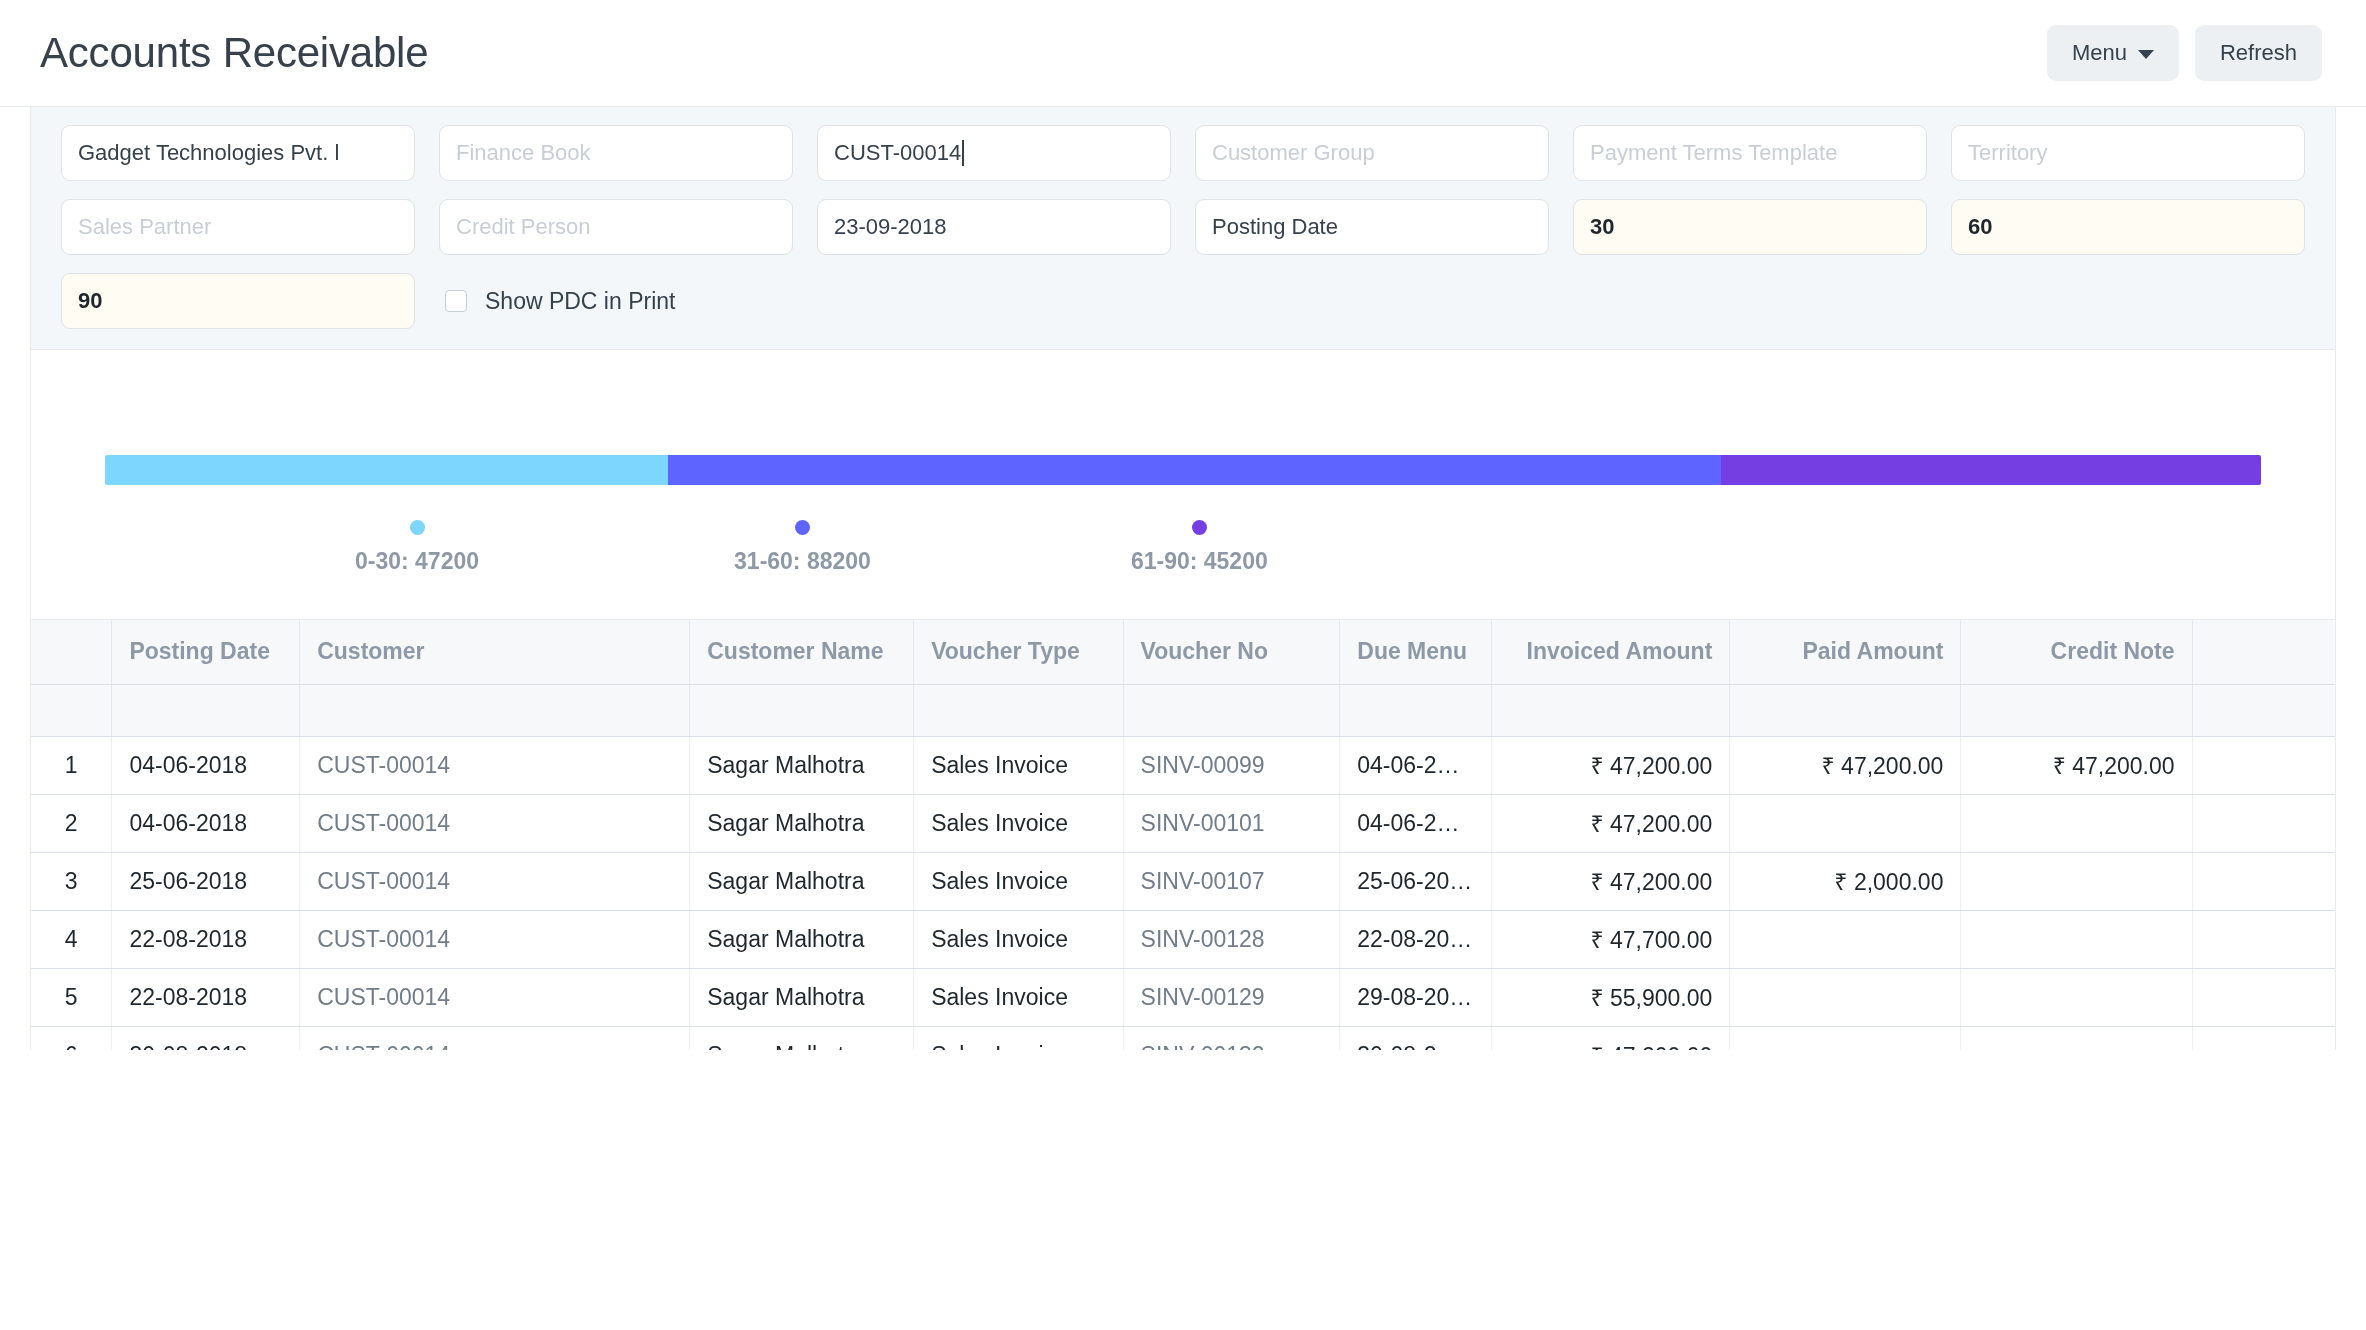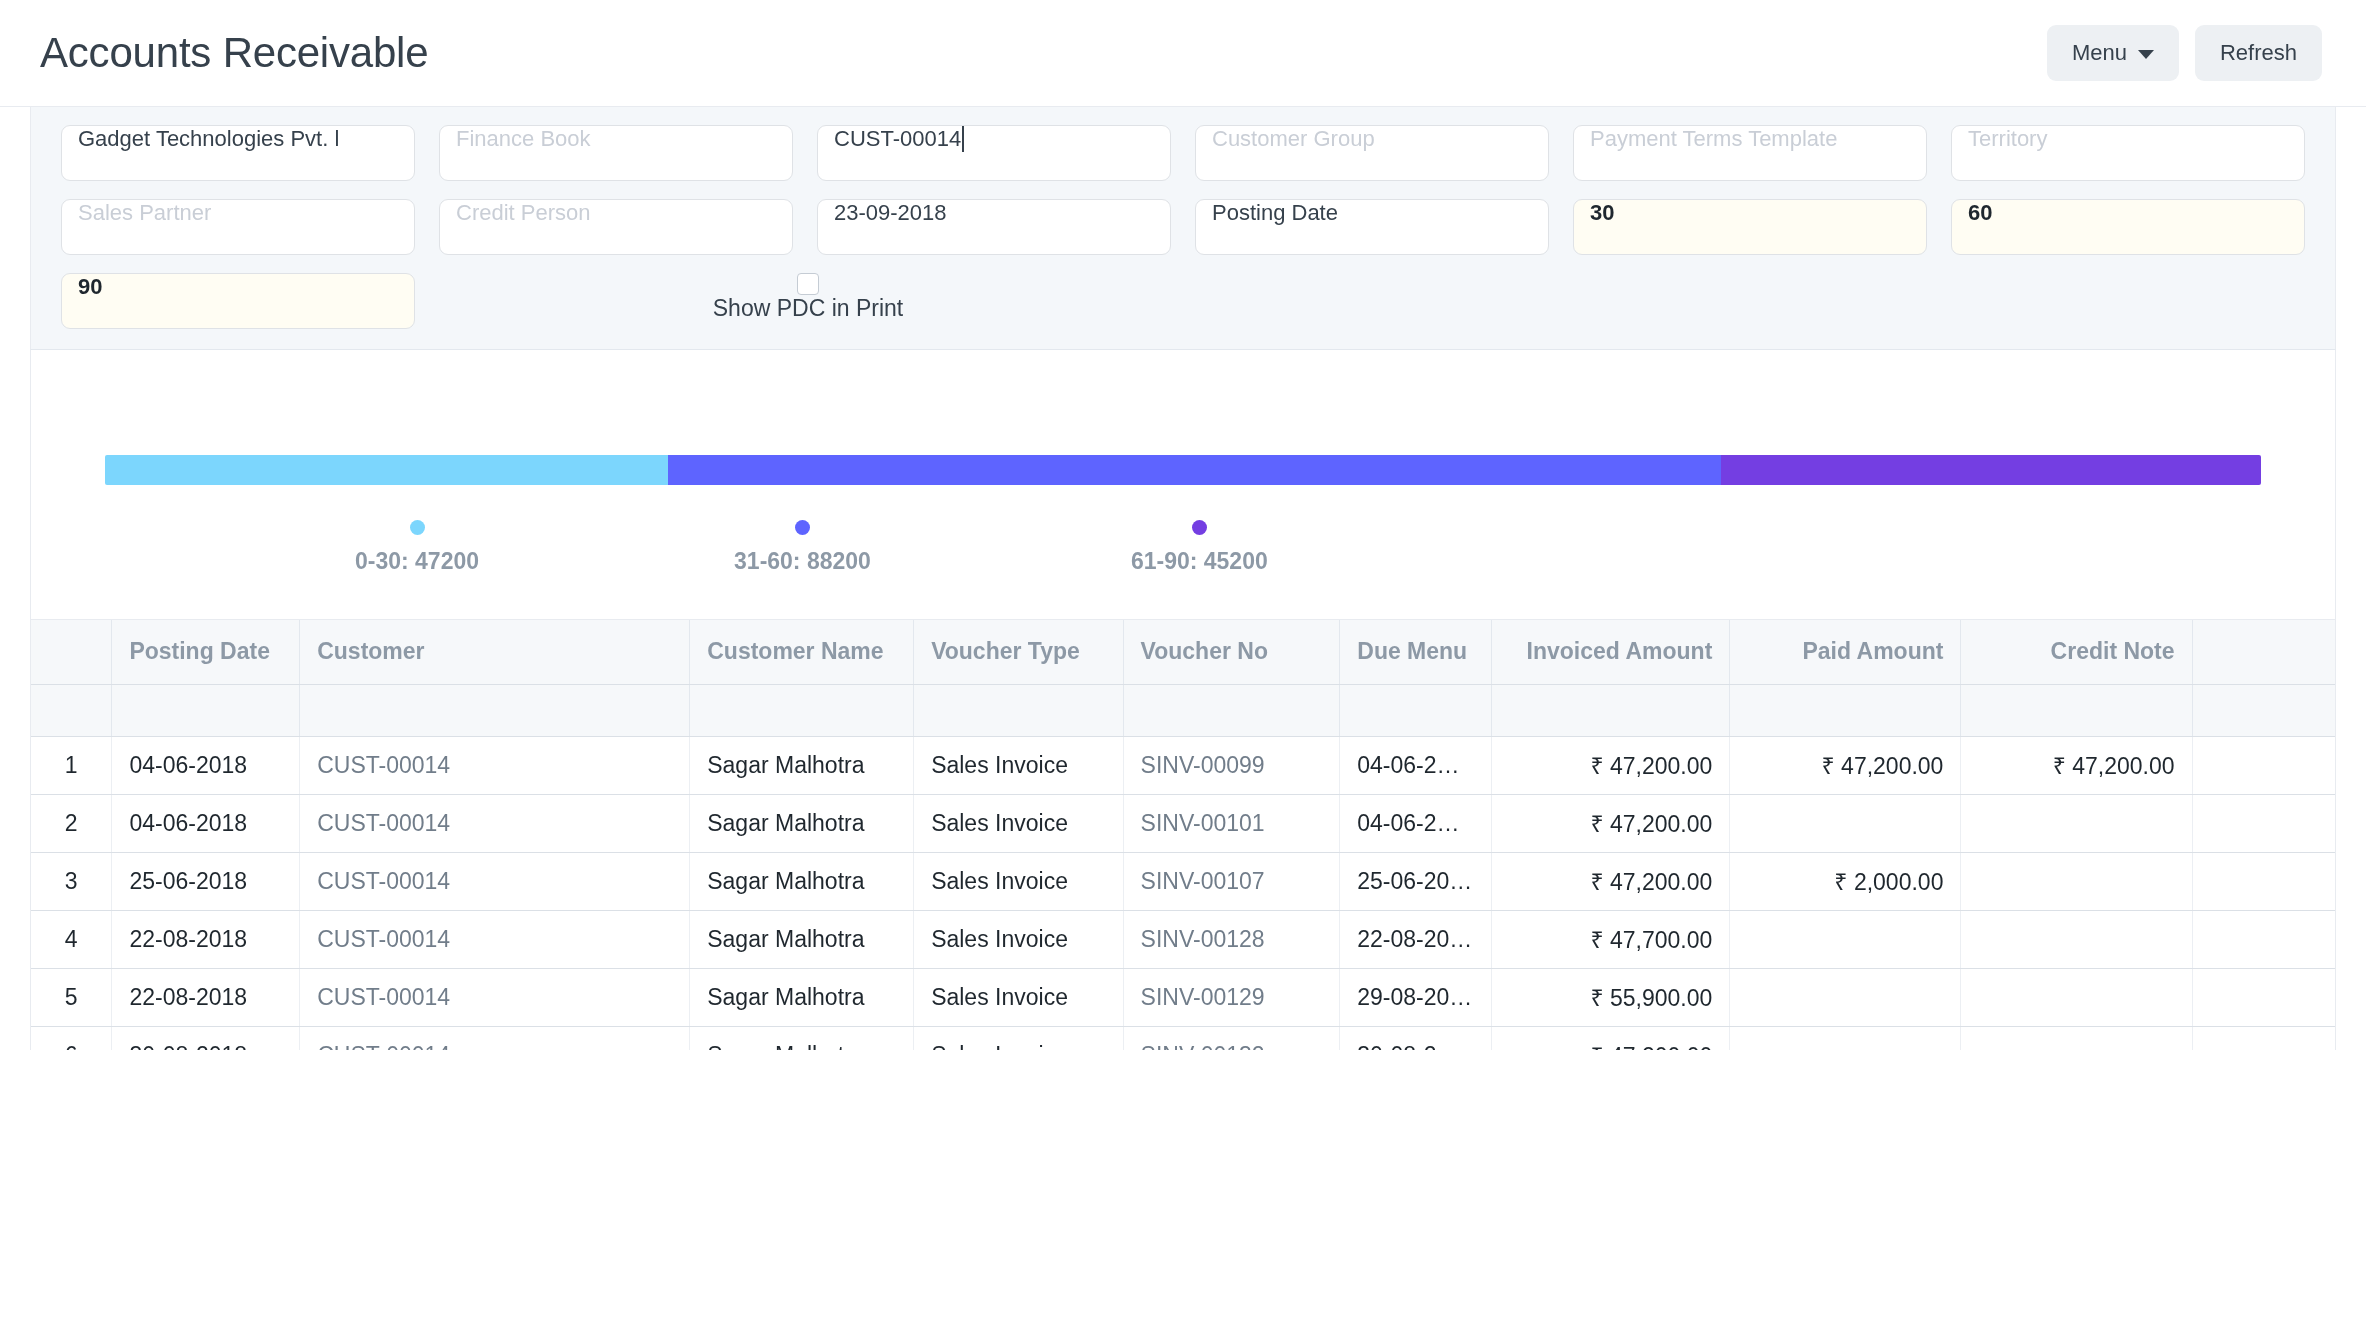--- a/index.html
+++ b/index.html
@@ -62,21 +62,21 @@
   .filter-grid {
     display: grid;
     grid-template-columns: repeat(6, 1fr);
     gap: 18px 24px;
   }
   .filt {
     height: 56px;
     border: 1px solid #dfe2e6;
     border-radius: 9px;
     background: #ffffff;
-    display: flex; 
+    display: flex; align-items: center;
     padding: 0 16px;
     font-size: 22px;
     color: #36414c;
     overflow: hidden;
     white-space: nowrap;
     cursor: text;
   }
   .filt.placeholder { color: #c9ced6; }
   .filt.cream { background: #fffdf3; border-color: #dfe2e6; font-weight: bold; color: #1f272e; }
   .filt .cursor {
@@ -86,25 +86,24 @@
     margin-left: 1px;
     vertical-align: middle;
   }
   .filt .trunc {
     overflow: hidden;
     text-overflow: clip;
     display: block;
     max-width: 100%;
   }
   .check-cell {
-    display: flex; align-items: center; 
+    display: flex; align-items: center; gap: 18px;
     height: 56px;
     grid-column: span 2;
     padding-left: 6px;
-    flex-direction: column;
   }
   .cbox {
     width: 22px; height: 22px;
     border: 1.5px solid #c5ccd4;
     border-radius: 4px;
     background: #fff;
     cursor: pointer;
     flex: none;
   }
   .check-label { font-size: 23px; color: #36414c; white-space: nowrap; }

